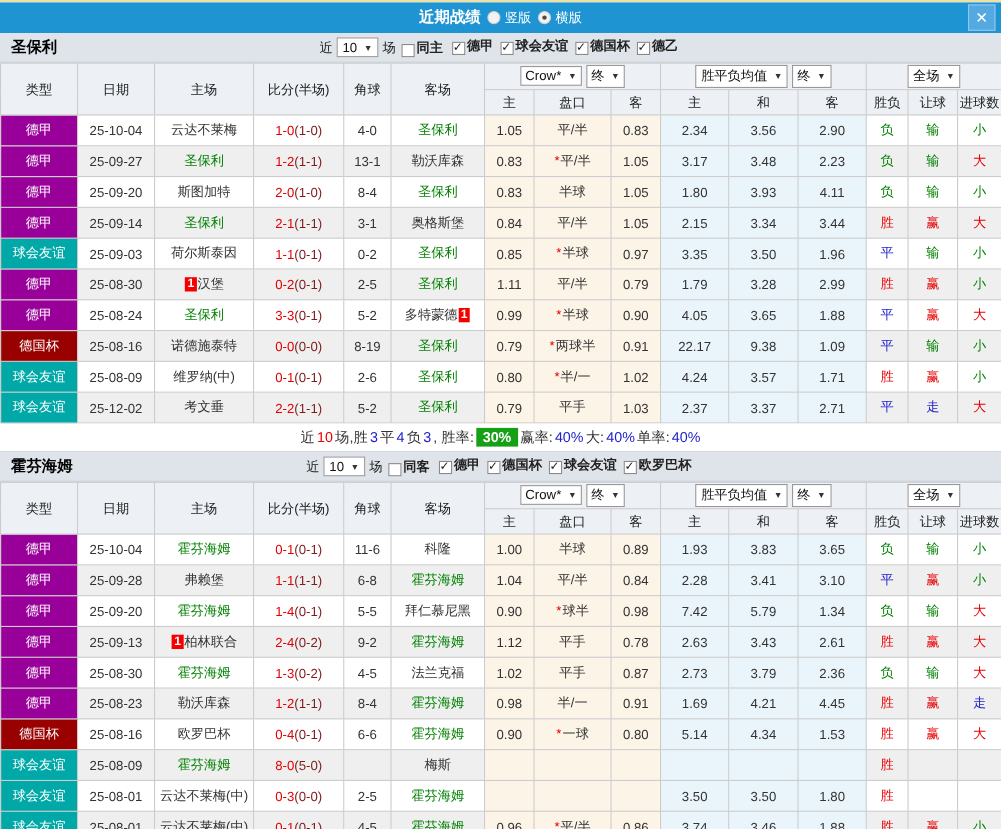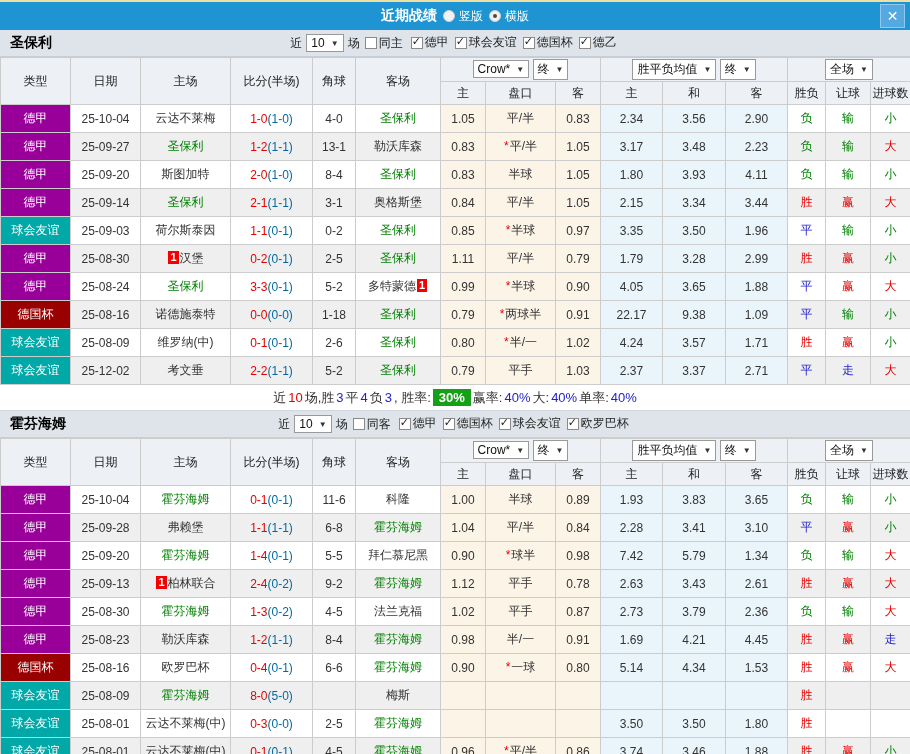--- a/index.html
+++ b/index.html
@@ -25,41 +25,41 @@
   
   .section-bar { height:27px; background:#dfe4ea; border-bottom:1px solid #c9cfd7;
            position:relative; display:flex; align-items:center; }
   .team-name { position:absolute; left:10px; font-weight:bold; font-size:14px; color:#000; }
   .filterbox { margin:0 auto; display:flex; align-items:center; font-size:12px; color:#222; }
   .filterbox > * { margin:0 2px; }
   .dd { display:inline-flex; align-items:center; background:#fff; border:1px solid #999;
         padding:1px 4px; cursor:pointer; font-size:12px; color:#111; white-space:nowrap; }
   .dd .dd-val { margin-right:6px; }
   .arrow { font-size:8px; color:#333; }
-  .chk-group { display:inline-flex; align-items:center; cursor:pointer; margin:0 3px; }
+  .chk-group { display:inline-flex; align-items:flex-end; cursor:pointer; margin:0 3px;font-weight:bold; }
   .checkbox { width:12px; height:12px; background:#fff; border:1px solid #8a8a8a;
         display:inline-block; position:relative; margin-right:2px; }
   .checkbox.checked::after { content:"✓"; position:absolute; left:0; top:-3px;
         font-size:11px; font-weight:bold; color:#222; }
 
   
   table { border-collapse:collapse; table-layout:fixed; width:910px; font-size:12px; }
   th, td { border:1px solid #ccc; text-align:center; white-space:nowrap; }
   thead th { background:#edf0f5; font-weight:normal; color:#222; }
   thead tr.hd1 th { height:24px; }
   thead tr.hd2 th { height:23px; }
   tbody td { height:28px; color:#333; }
   tr.odd td { background:#fff; }
   tr.even td { background:#efefef; }
   td.col-odds { background:#fdf4e8 !important; }
   td.col-mean { background:#eaf5fb !important; }
   td.col-type { color:#fff; font-size:12px; }
   .team-focus { color:#008000; }
   .ft { color:#e60000; }
-  .ht { color:#0369a1; }
+  .ht { color:#7f1d1d; }
   .star { color:#e60000; margin-right:1px; }
   .badge { display:inline-block; background:#f40000; color:#fff; font-size:11px;
            line-height:13px; padding:0 2px; font-weight:bold; margin:0 1px; vertical-align:1px; }
   .c-red { color:#e60000; }
   .c-green { color:#008000; }
   .c-blue { color:#2222cc; }
 
   
   .summary { height:26px; display:flex; align-items:center; justify-content:center;
              font-size:13px; color:#333; background:#fff; border-bottom:1px solid #cfd6de; }
@@ -291,21 +291,21 @@
               <td class="col-mean">1.88</td>
               <td class="c-blue">平</td>
               <td class="c-red">赢</td>
               <td class="c-red">大</td>
             </tr>
             <tr class="even">
               <td class="col-type" style="background: rgb(153, 0, 0);">德国杯</td>
               <td>25-08-16</td>
               <td><span>诺德施泰特</span></td>
               <td><span class="ft">0-0</span><span class="ht">(0-0)</span></td>
-              <td>1-18</td>
+              <td>8-19</td>
               <td><span class="team-focus">圣保利</span></td>
               <td class="col-odds">0.79</td>
               <td class="col-odds"><span class="star">*</span>两球半</td>
               <td class="col-odds">0.91</td>
               <td class="col-mean">22.17</td>
               <td class="col-mean">9.38</td>
               <td class="col-mean">1.09</td>
               <td class="c-blue">平</td>
               <td class="c-green">输</td>
               <td class="c-green">小</td>

